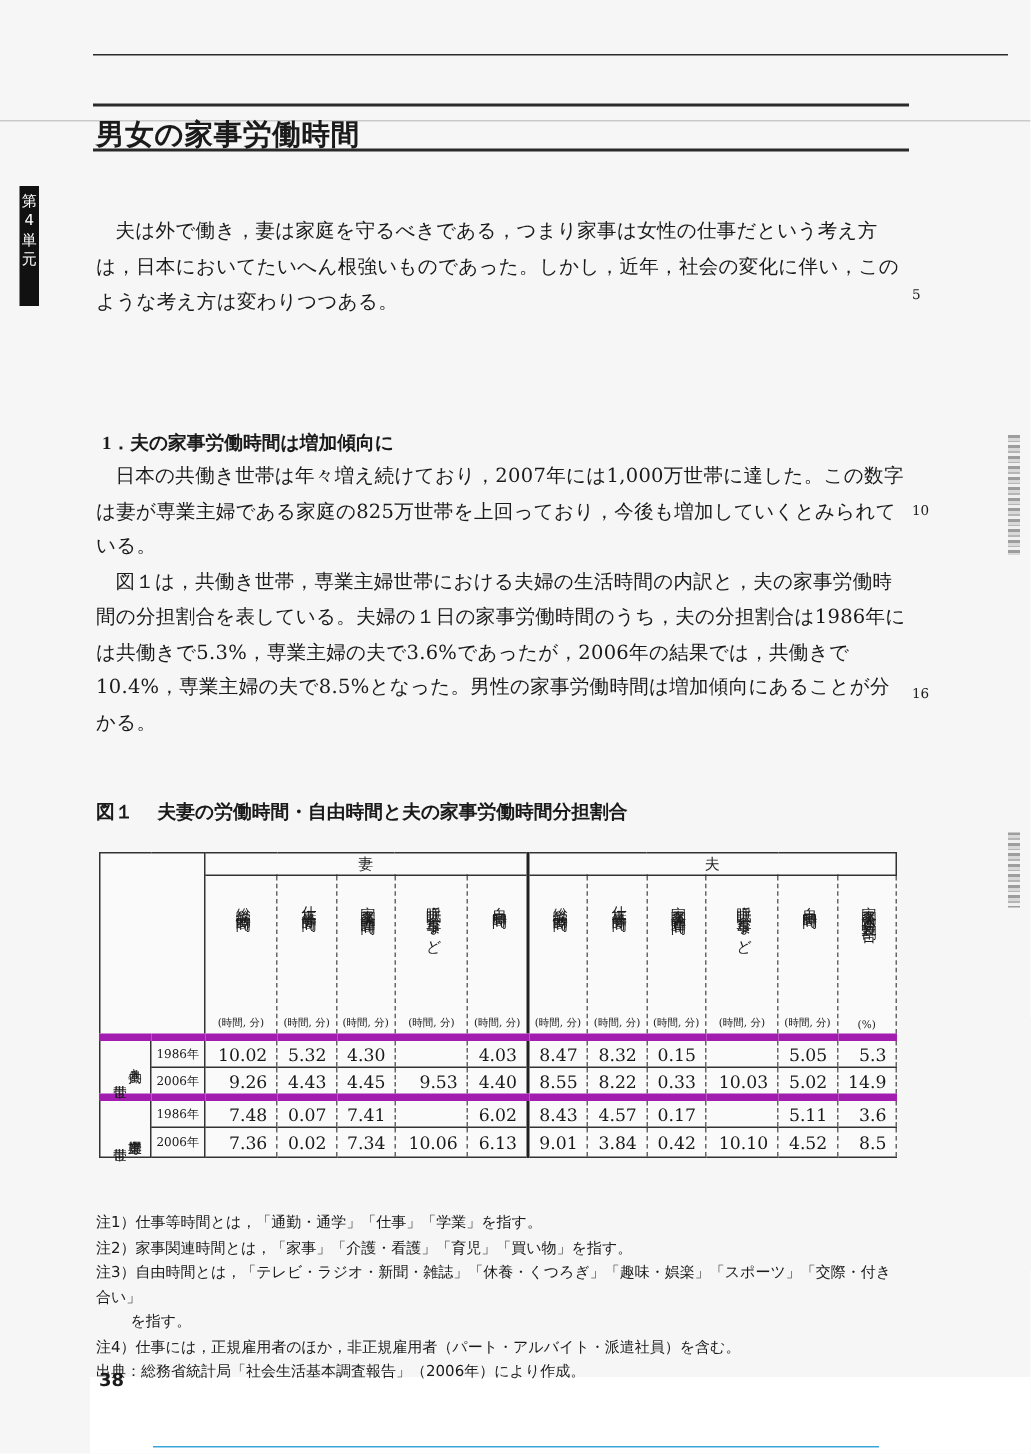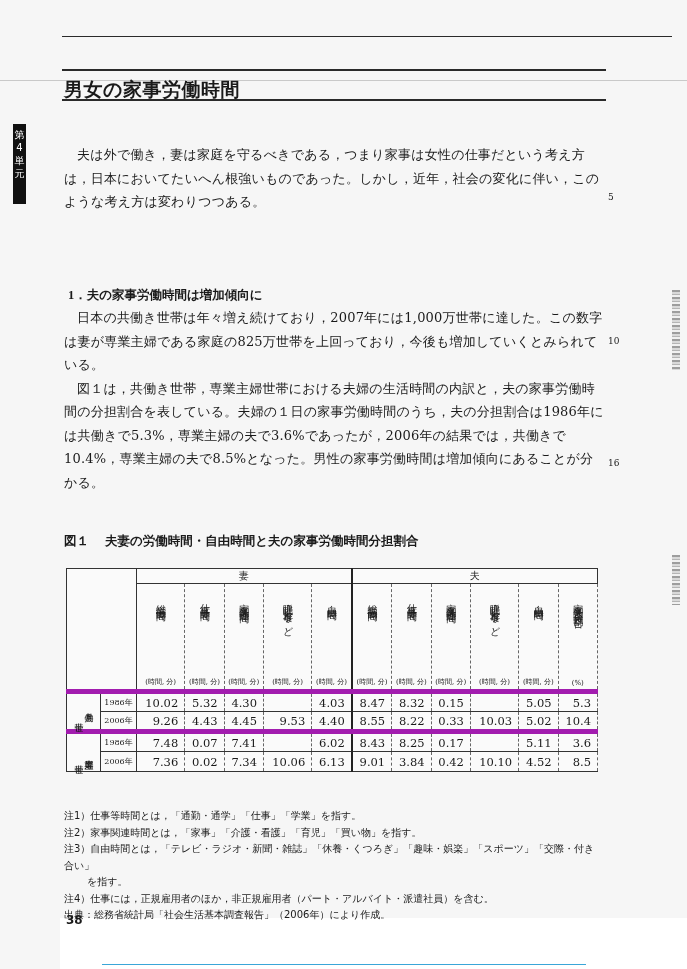--- a/index.html
+++ b/index.html
@@ -140,38 +140,38 @@
     <td class="val">9.26</td>
     <td class="val">4.43</td>
     <td class="val">4.45</td>
     <td class="val">9.53</td>
     <td class="val">4.40</td>
     <td class="val left-thick">8.55</td>
     <td class="val">8.22</td>
     <td class="val">0.33</td>
     <td class="val">10.03</td>
     <td class="val">5.02</td>
-    <td class="val">10.4</td>
+    <td class="val">14.9</td>
   </tr>
 
   <tr class="thick-top">
     <td rowspan="2" class="rowgrp">
       <div class="rg">
             <span class="shift">世帯</span>
             <span>専業主婦</span>
           </div>
     </td>
     <td class="year">1986年</td>
     <td class="val">7.48</td>
     <td class="val">0.07</td>
     <td class="val">7.41</td>
     <td class="val"></td>
     <td class="val">6.02</td>
     <td class="val left-thick">8.43</td>
-    <td class="val">8.25</td>
+    <td class="val">4.57</td>
     <td class="val">0.17</td>
     <td class="val"></td>
     <td class="val">5.11</td>
     <td class="val">3.6</td>
   </tr>
   <tr>
     <td class="year">2006年</td>
     <td class="val">7.36</td>
     <td class="val">0.02</td>
     <td class="val">7.34</td>

